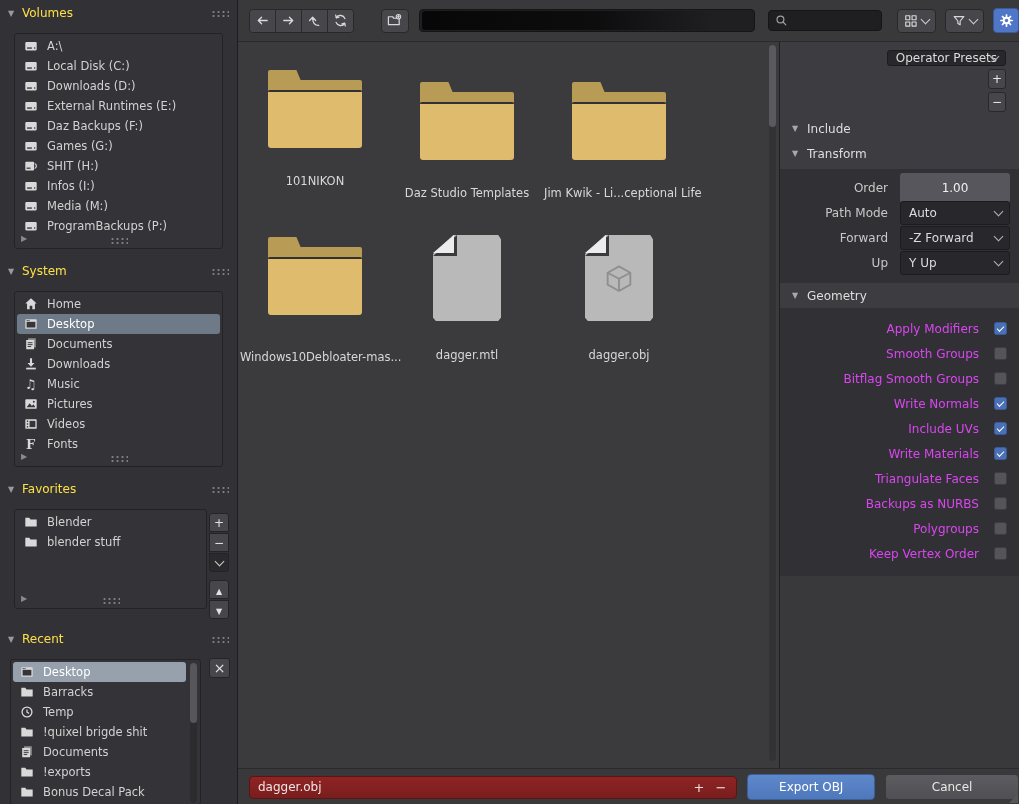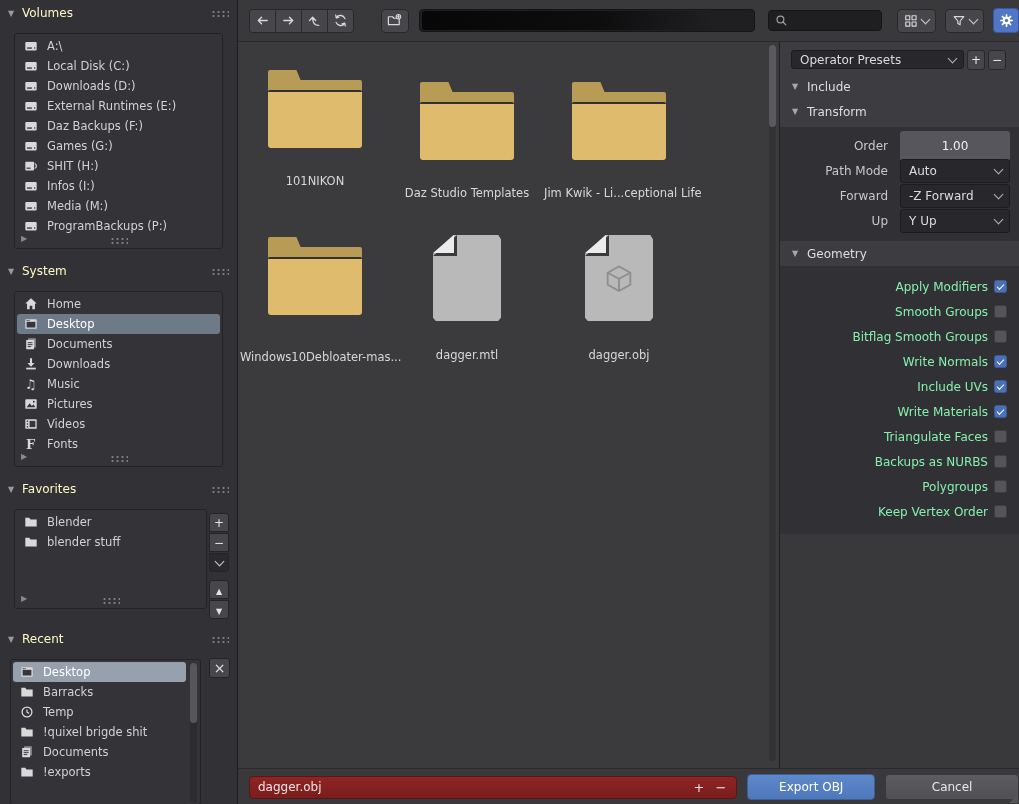--- a/index.html
+++ b/index.html
@@ -4,21 +4,21 @@
 <style>
   html,body{margin:0;padding:0;background:#232326;font-family:"DejaVu Sans","Liberation Sans",sans-serif;}
   #screen{position:relative;width:1019px;height:804px;background:#39393c;overflow:hidden;color:#d6d6d6;font-size:12px;-webkit-font-smoothing:antialiased;}
   
   #sidebar{position:absolute;left:0;top:0;width:237px;height:804px;background:#323236;border-right:1px solid #1d1d20;overflow:hidden;}
   #topbar{position:absolute;left:238px;top:0;width:781px;height:41px;background:#39393c;border-bottom:1px solid #2a2a2d;display:flex;align-items:center;}
   #filearea{position:absolute;left:238px;top:42px;width:541px;height:726px;background:#3b3b3e;}
   #rpanel{position:absolute;left:779px;top:42px;width:240px;height:726px;background:#39393c;border-left:1px solid #202023;display:flex;flex-direction:column;}
   #bottombar{position:absolute;left:238px;top:768px;width:781px;height:36px;background:#39393c;border-top:1px solid #2a2a2d;display:flex;align-items:center;}
   
-  .phdr{display:flex;align-items:center;height:22px;padding:0 8px;color:#fef9c3;font-size:12px;}
+  .phdr{display:flex;align-items:center;height:22px;padding:0 8px;color:#fde047;font-size:12px;}
   .phdr .tri{width:14px;color:#9a9a9a;font-size:8px;}
   .tri::before{content:"▼";}
   .tri-r::before{content:"▶";}
   .grip{margin-left:auto;width:18px;height:7px;background-image:radial-gradient(#8d8d90 1px,transparent 1.3px);background-size:5px 4px;opacity:.85;}
   .pbox{position:relative;margin-left:14px;background:#343438;border:1px solid #232327;border-radius:3px;padding-top:2px;box-sizing:border-box;overflow:hidden;}
   .pbox.w{width:209px;}
   .row{display:flex;align-items:center;height:20px;padding:0 6px;white-space:nowrap;color:#d2d2d2;font-size:11.5px;border-radius:3px;margin:0 2px;}
   .row .ic{width:15px;height:15px;margin-right:9px;flex:0 0 auto;display:flex;align-items:center;justify-content:center;}
   .row .ic svg{width:14px;height:14px;fill:#d9d9d9;}
   .ic svg .d{fill:#35353a;}
@@ -64,33 +64,33 @@
   .bg-page{position:absolute;inset:0;background:#b9b9b9;border-radius:3px;clip-path:polygon(30% 0,96% 0,100% 5%,100% 96%,96% 100%,4% 100%,0 96%,0 22%);}
   .bg-folddark{position:absolute;left:0;top:0;width:24px;height:21px;background:#3a3a3d;clip-path:polygon(0 100%,100% 0,100% 100%);}
   .bg-fold{position:absolute;left:0;top:0;width:21px;height:18px;background:#ececec;clip-path:polygon(0 100%,100% 0,100% 100%);}
   .bg-cube{position:absolute;left:50%;top:50%;transform:translate(-50%,-44%);}
   .bg-cube svg{stroke:#8f8f8f;stroke-width:2;fill:none;stroke-linejoin:round;}
   #fscroll-track{position:absolute;right:3px;top:3px;width:7px;height:716px;background:#333336;border-radius:4px;}
   #fscroll-thumb{position:absolute;right:3px;top:3px;width:7px;height:82px;background:#5a5a5e;border-radius:4px;}
   
   .pz-light{background:#3d3d41;}
   .pz-dark{background:#313135;}
-  #presetrow{display:flex;align-items:flex-start;padding:8px 14px 4px 11px;gap:3px;}
+  #presetrow{display:flex;align-items:flex-end;padding:8px 14px 4px 11px;gap:3px;flex-direction:column;}
   .dd{position:relative;height:19px;background:#28282c;border:1px solid #1c1c1f;border-radius:3px;display:flex;align-items:center;padding:0 8px;color:#dcdcdc;box-sizing:border-box;}
   .dd .chev{position:absolute;right:7px;border-color:#b5b5b5;}
   #presetdd{flex:1;}
   .pmini{width:16px;height:18px;background:#47474b;border:1px solid #28282b;border-radius:3px;color:#e6e6e6;font-size:12px;display:flex;align-items:center;justify-content:center;}
   .sechdr{display:flex;align-items:center;height:25px;padding-left:12px;color:#dedede;}
   .sechdr .tri{width:15px;color:#a8a8a8;font-size:8px;}
   .trow{display:flex;align-items:center;height:25px;}
   .tlbl{width:108px;text-align:right;color:#c8c8c8;flex:0 0 auto;}
   .tctl{margin-left:12px;width:110px;height:24px;box-sizing:border-box;}
   .numfield{background:#56565c;border-radius:3px;color:#f0f0f0;display:flex;align-items:center;justify-content:center;height:30px;}
   .grow{display:flex;align-items:center;height:25px;}
-  .glbl{flex:1;text-align:right;color:#86efac;padding-right:6px;}
+  .glbl{flex:1;text-align:right;color:#d946ef;padding-right:15px;}
   .cb{width:13px;height:13px;background:#545459;border:1px solid #3e3e42;border-radius:2.5px;margin-right:13px;flex:0 0 auto;box-sizing:border-box;}
   .cb.checked{background:#4a70b8;border-color:#3a5a98;}
   .cb.checked::after{content:"";display:block;width:6px;height:3px;border-left:1.8px solid #fff;border-bottom:1.8px solid #fff;transform:rotate(-45deg);margin:2.5px 0 0 2px;}
   
   #fnamefield{position:relative;margin-left:11px;width:489px;height:23px;background:linear-gradient(#8e2424,#7a1d1d);border:1px solid #5c1414;border-radius:4px;display:flex;align-items:center;box-sizing:border-box;color:#f0e4e4;}
   #fnamefield .val{padding-left:8px;}
   #fnamefield .plus-ic{position:absolute;right:32px;color:#efdada;font-size:13px;}
   #fnamefield .minus-ic{position:absolute;right:10px;color:#efdada;font-size:13px;}
   #exportbtn{margin-left:10px;width:126px;height:24px;background:linear-gradient(#5e88ca,#4e78bc);border:1px solid #3c5f99;border-radius:4px;color:#fff;display:flex;align-items:center;justify-content:center;}
   #cancelbtn{margin-left:10px;width:132px;height:24px;background:linear-gradient(#5c5c60,#505054);border:1px solid #39393d;border-radius:4px;color:#e8e8e8;display:flex;align-items:center;justify-content:center;}
@@ -395,20 +395,28 @@
           <span class="lbl">Documents</span>
         </div>
       <div class="row">
           <span class="ic">
             <svg viewBox="0 0 16 16">
               <path d="M1.5 3.2 6 3.2 7.5 5 14.5 5 14.5 13 1.5 13 Z"></path>
             </svg>
           </span>
           <span class="lbl">!exports</span>
         </div>
+      <div class="row">
+          <span class="ic">
+            <svg viewBox="0 0 16 16">
+              <path d="M1.5 3.2 6 3.2 7.5 5 14.5 5 14.5 13 1.5 13 Z"></path>
+            </svg>
+          </span>
+          <span class="lbl">Bonus Decal Pack</span>
+        </div>
       <div style="position:absolute;right:3px;top:3px;width:7px;height:140px;background:#2c2c2f;border-radius:4px"></div>
       <div style="position:absolute;right:3px;top:3px;width:7px;height:60px;background:#57575b;border-radius:4px"></div>
     </div>
     <div class="sbtn" style="right:7px;top:658px;width:21px;height:20px;border-radius:3px">
         <span class="x-ic"></span>
       </div>
   </div>
 
   <div id="topbar">
     <div class="navgrp">

